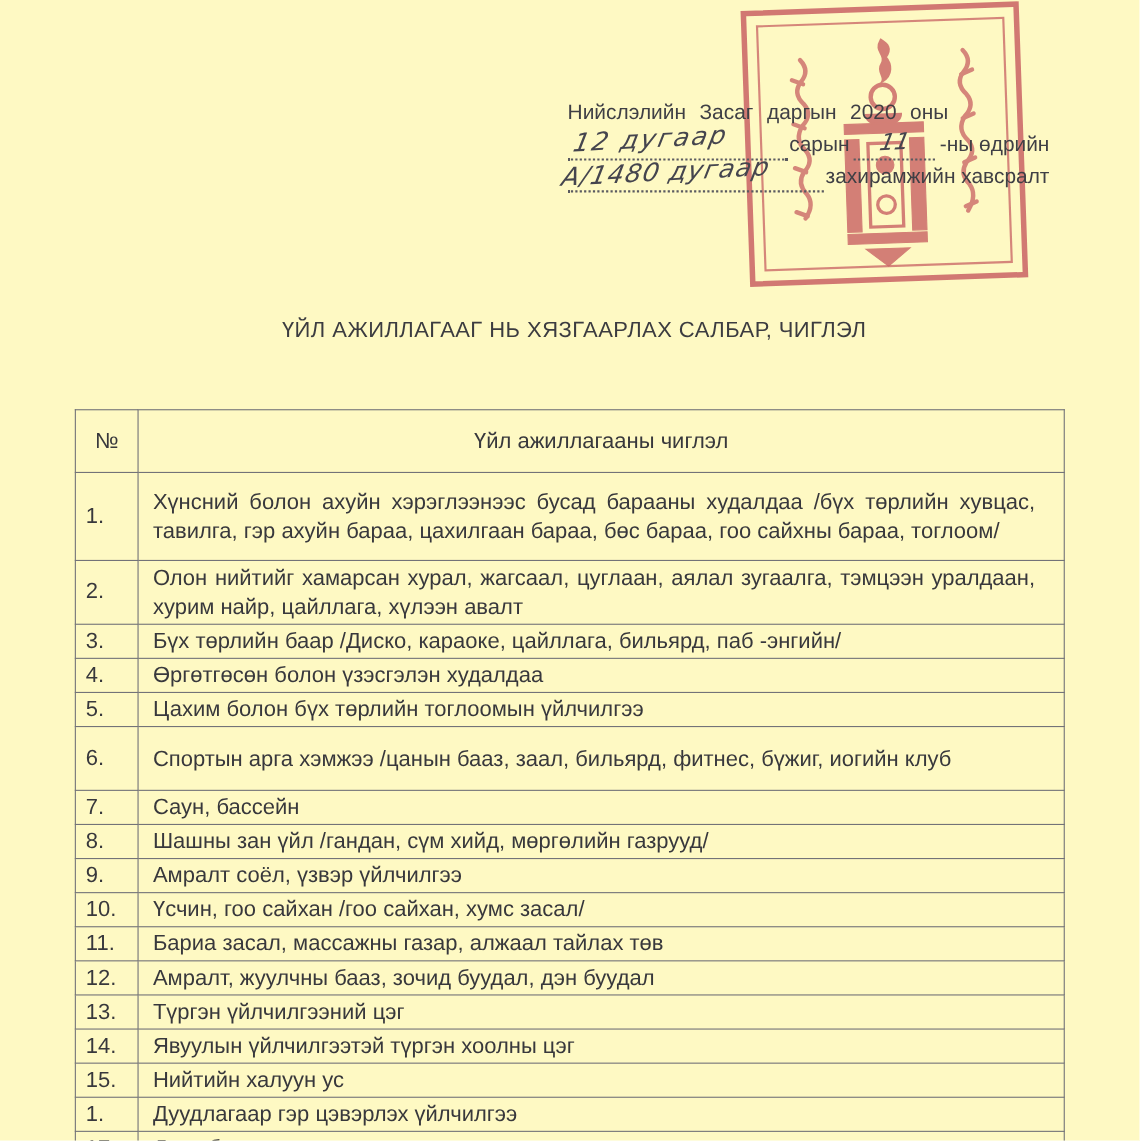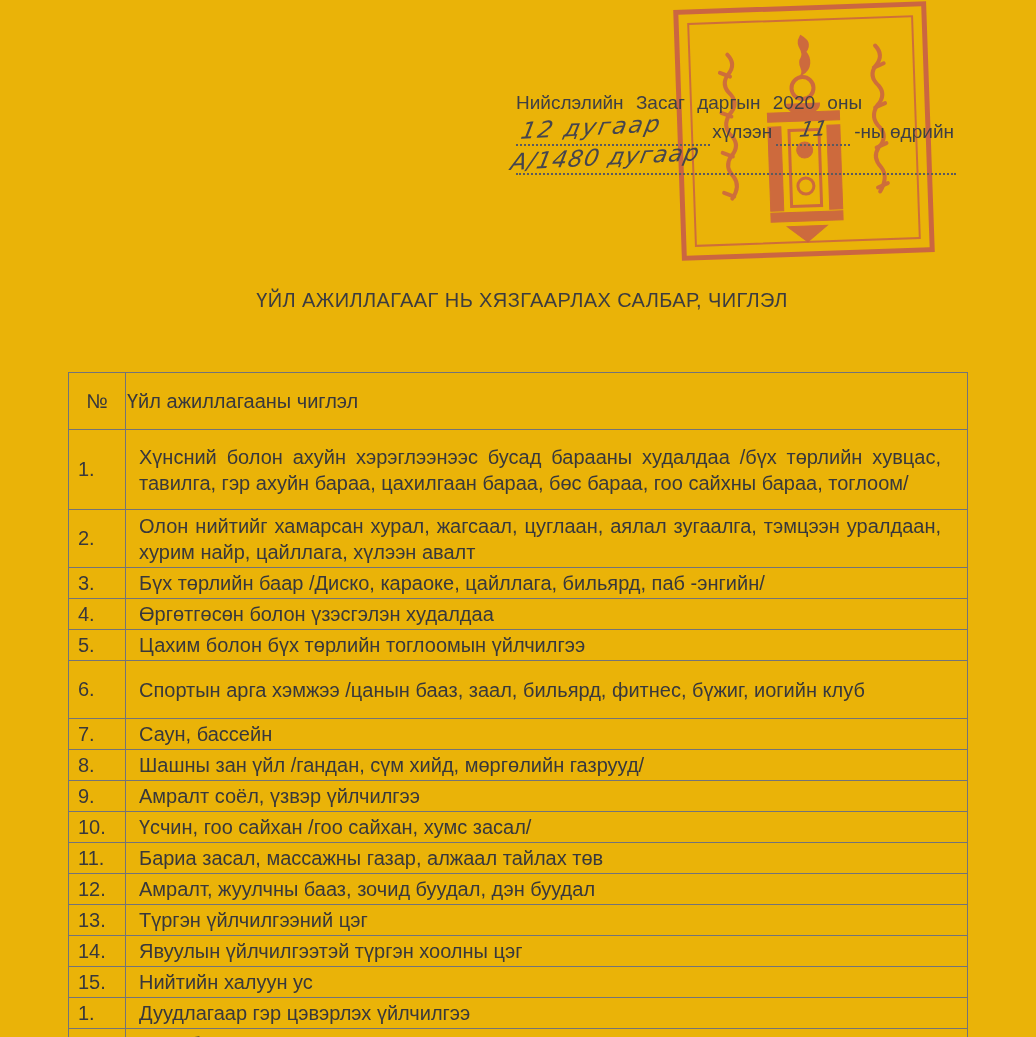--- a/index.html
+++ b/index.html
@@ -1,17 +1,17 @@
 <!DOCTYPE html>
 <html><head>
 <meta charset="utf-8">
 <style>
   html,body{margin:0;padding:0;background:#fff;}
   .page{
-    position:relative;width:1036px;height:1037px;background:#eab308;overflow:hidden;
+    position:relative;width:1036px;height:1037px;background:#fef9c3;overflow:hidden;
     font-family:"Liberation Sans",sans-serif;color:#3a3a3e;
   }
   
   .stamp{
     position:absolute;left:672px;top:0px;width:266px;height:262px;
     transform:rotate(-2deg);opacity:.82;z-index:0;
   }
   
   .hdr{
     position:absolute;left:516px;top:88px;width:440px;z-index:2;
@@ -38,21 +38,21 @@
   }
   
   .tbl-wrap{position:absolute;left:68px;top:372px;width:900px;z-index:2;}
   table.tbl{
     width:100%;border-collapse:collapse;table-layout:fixed;
     font-size:20px;color:#38383c;
   }
   table.tbl,.tbl th,.tbl td{border:1.6px solid #737378;}
   .tbl th{font-weight:400;font-size:20px;}
   .tbl th.h-num{width:54px;height:54px;}
-  .tbl th.h-dir{text-align:left;}
+  .tbl th.h-dir{text-align:center;}
   .tbl td.num{
     vertical-align:middle;text-align:left;padding-left:9px;font-size:20px;
   }
   .tbl td.txt{
     vertical-align:middle;padding:2px 26px 2px 13px;line-height:26px;
   }
   .tbl td.txt.multi{text-align:justify;}
 </style>
 </head>
 <body>
@@ -97,30 +97,31 @@
       </g>
     </svg>
   </div>
 
   <div class="hdr">
     <div class="hdr-line1">Нийслэлийн Засаг даргын 2020 оны</div>
     <div class="hdr-row">
       <span class="dots grow">
         <span class="hand month">12 дугаар</span>
       </span>
-      <span class="hdr-static">хүлээн</span>
+      <span class="hdr-static">сарын</span>
       <span class="dots day">
         <span class="hand day11">11</span>
       </span>
       <span class="hdr-static">-ны өдрийн</span>
     </div>
     <div class="hdr-row">
       <span class="dots grow">
         <span class="hand order">А/1480 дугаар</span>
       </span>
+      <span class="hdr-static">захирамжийн хавсралт</span>
     </div>
   </div>
 
   <div class="title">ҮЙЛ АЖИЛЛАГААГ НЬ ХЯЗГААРЛАХ САЛБАР, ЧИГЛЭЛ</div>
 
   <div class="tbl-wrap">
     <table class="tbl">
       <thead>
         <tr>
           <th class="h-num">№</th>

